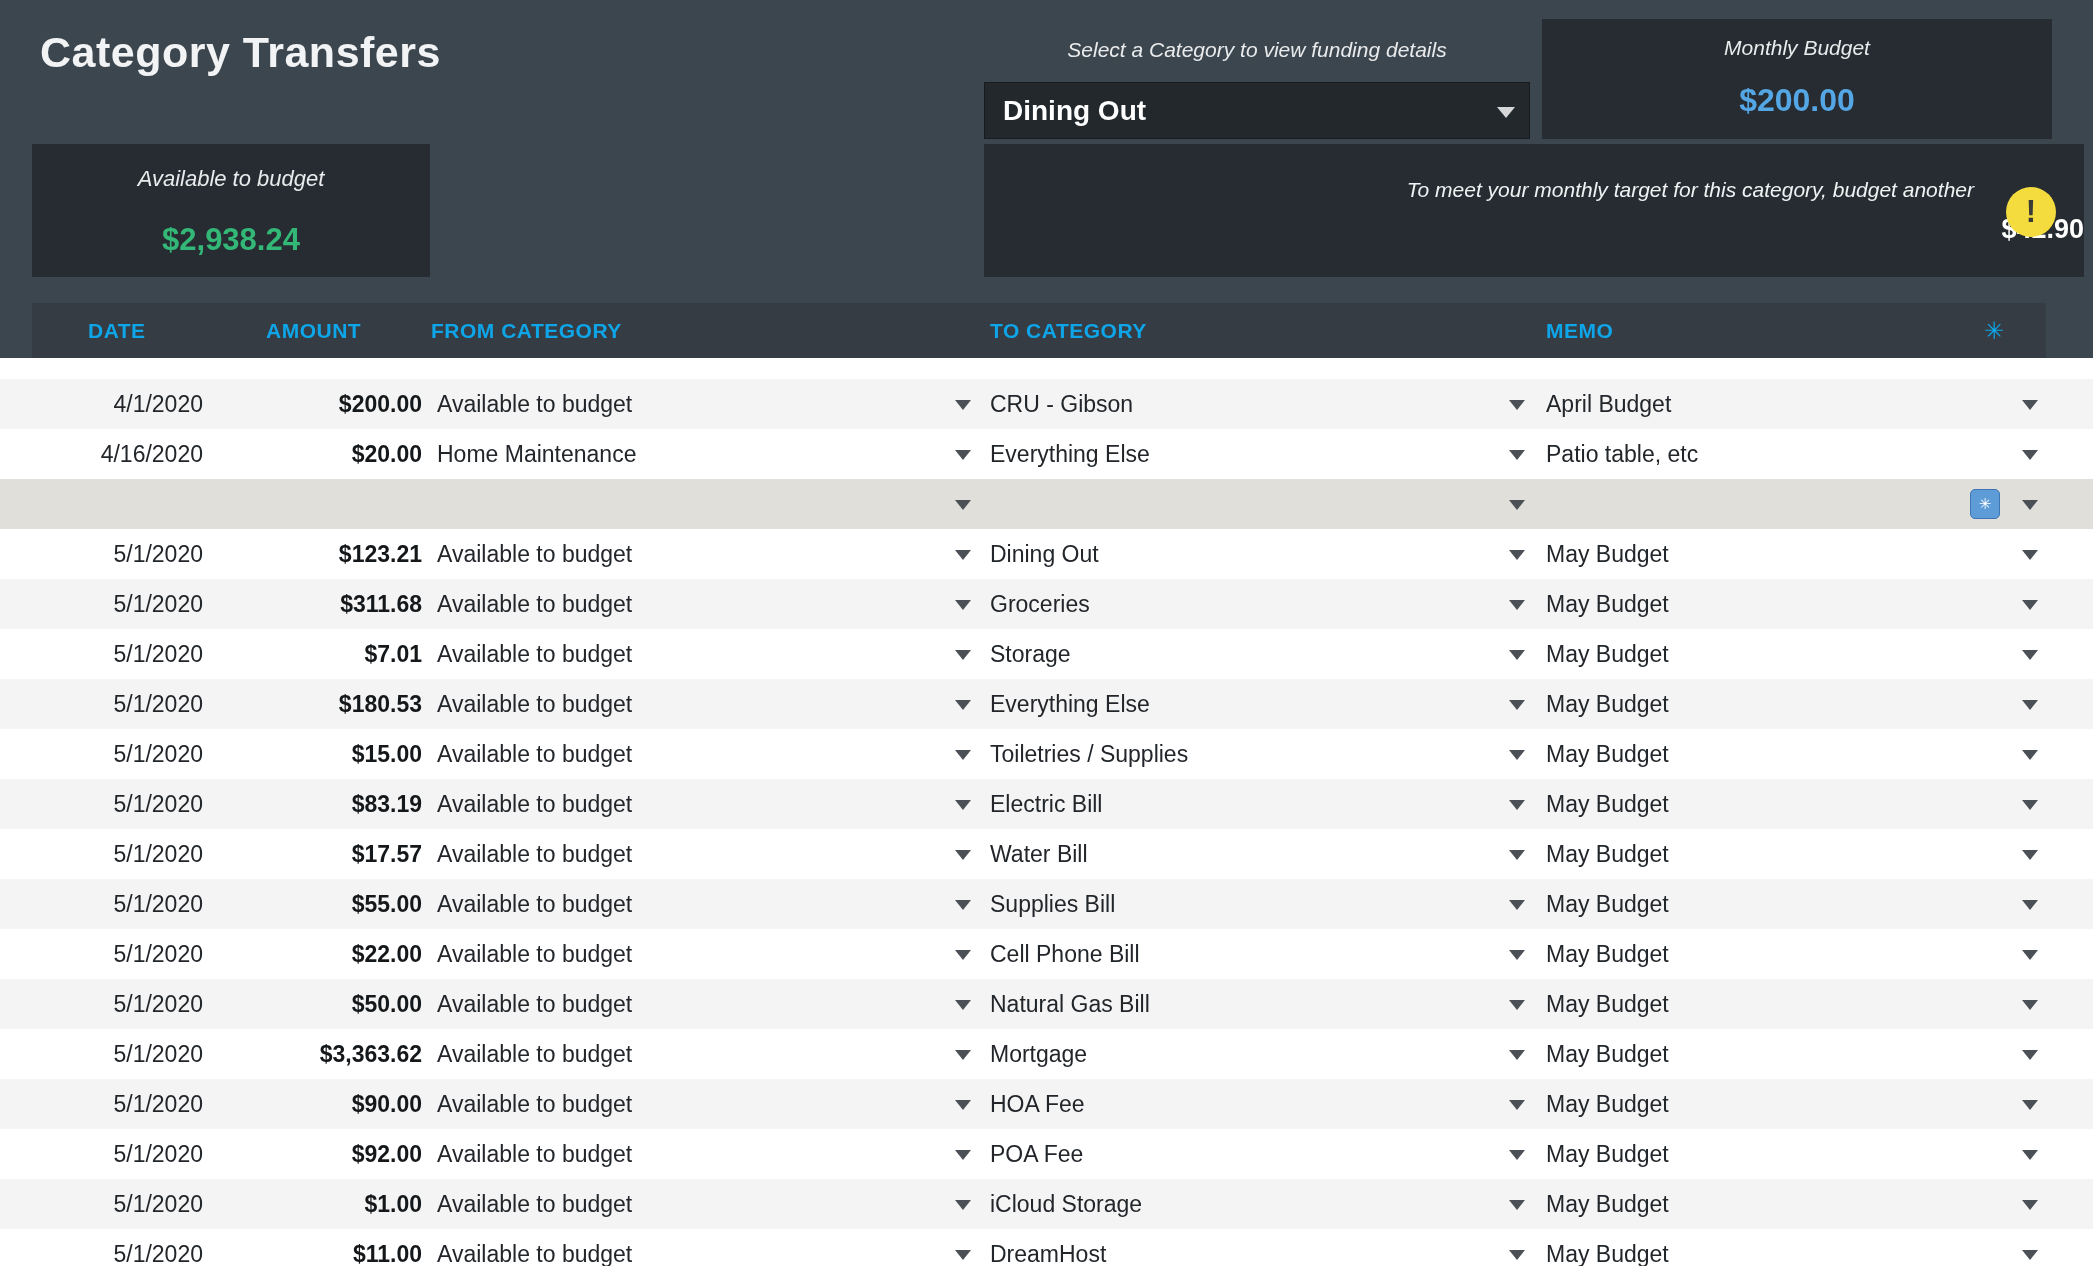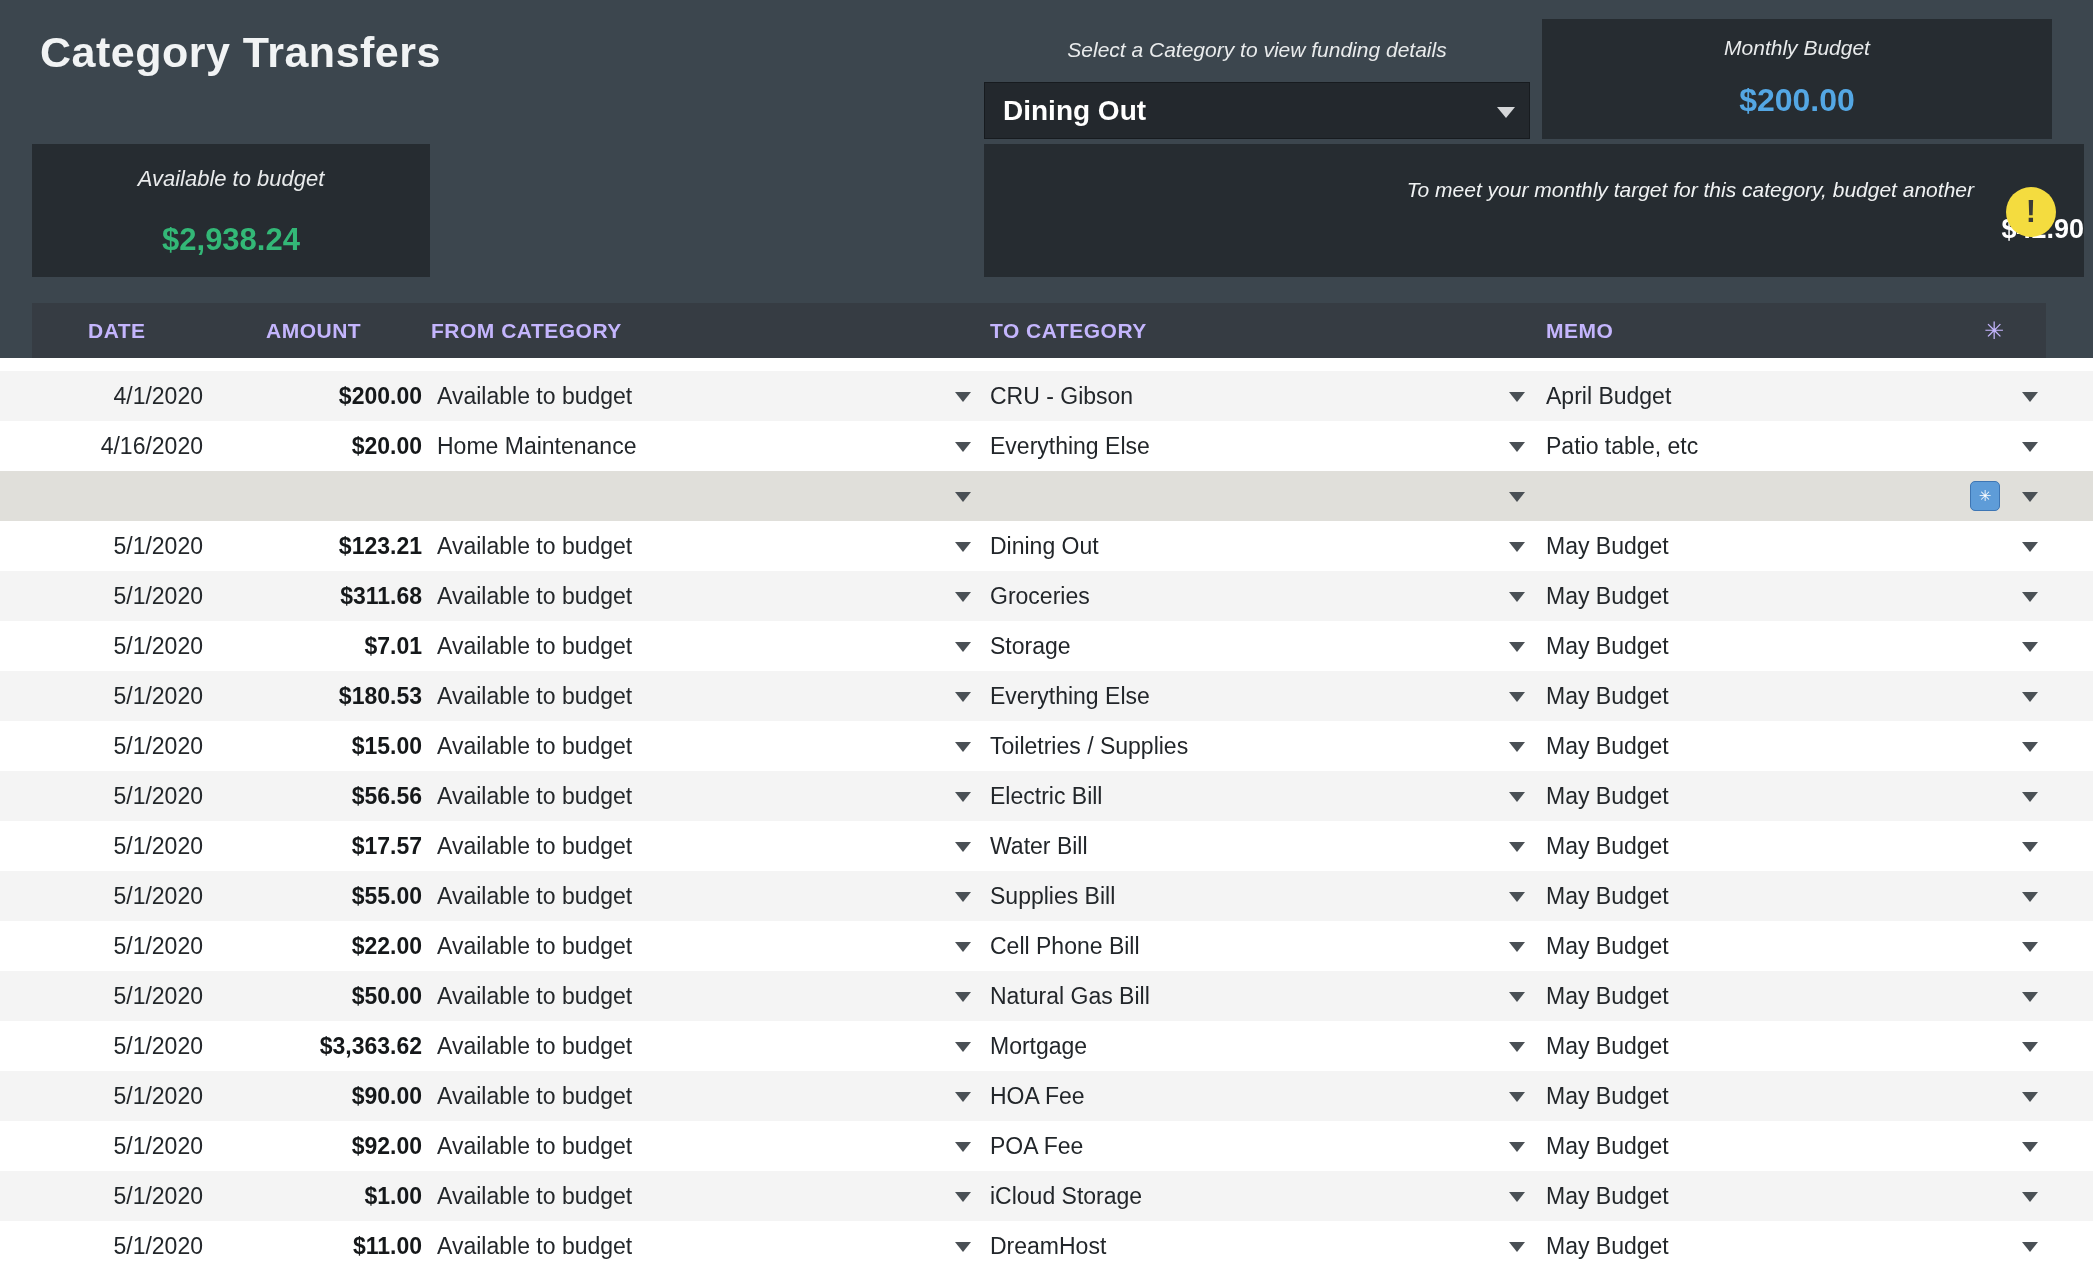--- a/index.html
+++ b/index.html
@@ -59,32 +59,32 @@
     border-radius: 50%; background: var(--yellow, #F4DC3F);
     text-align: center; line-height: 50px; font-size: 31px; font-weight: bold; color: #3B3B36;
   }
 
   .thead {
     position: absolute; left: 32px; top: 303px; width: 2014px; height: 55px;
     background: var(--header-bg, #363C43);
   }
   .th {
     position: absolute; line-height: 55px; font-size: 21px; font-weight: bold;
-    color: #c4b5fd; letter-spacing: 0.5px; white-space: nowrap;
+    color: #0ea5e9; letter-spacing: 0.5px; white-space: nowrap;
   }
   .h-date   { left: 56px; }
   .h-amount { left: 234px; }
   .h-from   { left: 399px; }
   .h-to     { left: 958px; }
   .h-memo   { left: 1514px; }
   .h-star   { left: 1952px; font-size: 24px; letter-spacing: 0; }
 
   .tbody {
     position: absolute; left: 0; top: 358px; width: 2093px; height: 908px;
-    background: #FFFFFF; padding-top: 13px; overflow: hidden;
+    background: #FFFFFF; padding-top: 21px; overflow: hidden;
   }
 
   .trow { position: relative; height: 50px; width: 100%; }
   .trow.shade   { background: var(--row-shade, #F4F4F4); }
   .trow.plain   { background: var(--row-plain, #FFFFFF); }
   .trow.new-row { background: var(--row-new, #E0DFDA); }
 
   .cell {
     position: absolute; line-height: 50px; font-size: 23px; color: #22262A;
     white-space: nowrap;
@@ -237,21 +237,21 @@
     <div class="cell c-from">Available to budget</div>
     <span class="chev chev-from"></span>
     <div class="cell c-to">Toiletries / Supplies</div>
     <span class="chev chev-to"></span>
     <div class="cell c-memo">May Budget</div>
 
     <span class="chev chev-memo"></span>
   </div>
       <div class="trow shade">
     <div class="cell c-date">5/1/2020</div>
-    <div class="cell c-amount">$56.56</div>
+    <div class="cell c-amount">$83.19</div>
     <div class="cell c-from">Available to budget</div>
     <span class="chev chev-from"></span>
     <div class="cell c-to">Electric Bill</div>
     <span class="chev chev-to"></span>
     <div class="cell c-memo">May Budget</div>
 
     <span class="chev chev-memo"></span>
   </div>
       <div class="trow plain">
     <div class="cell c-date">5/1/2020</div>

